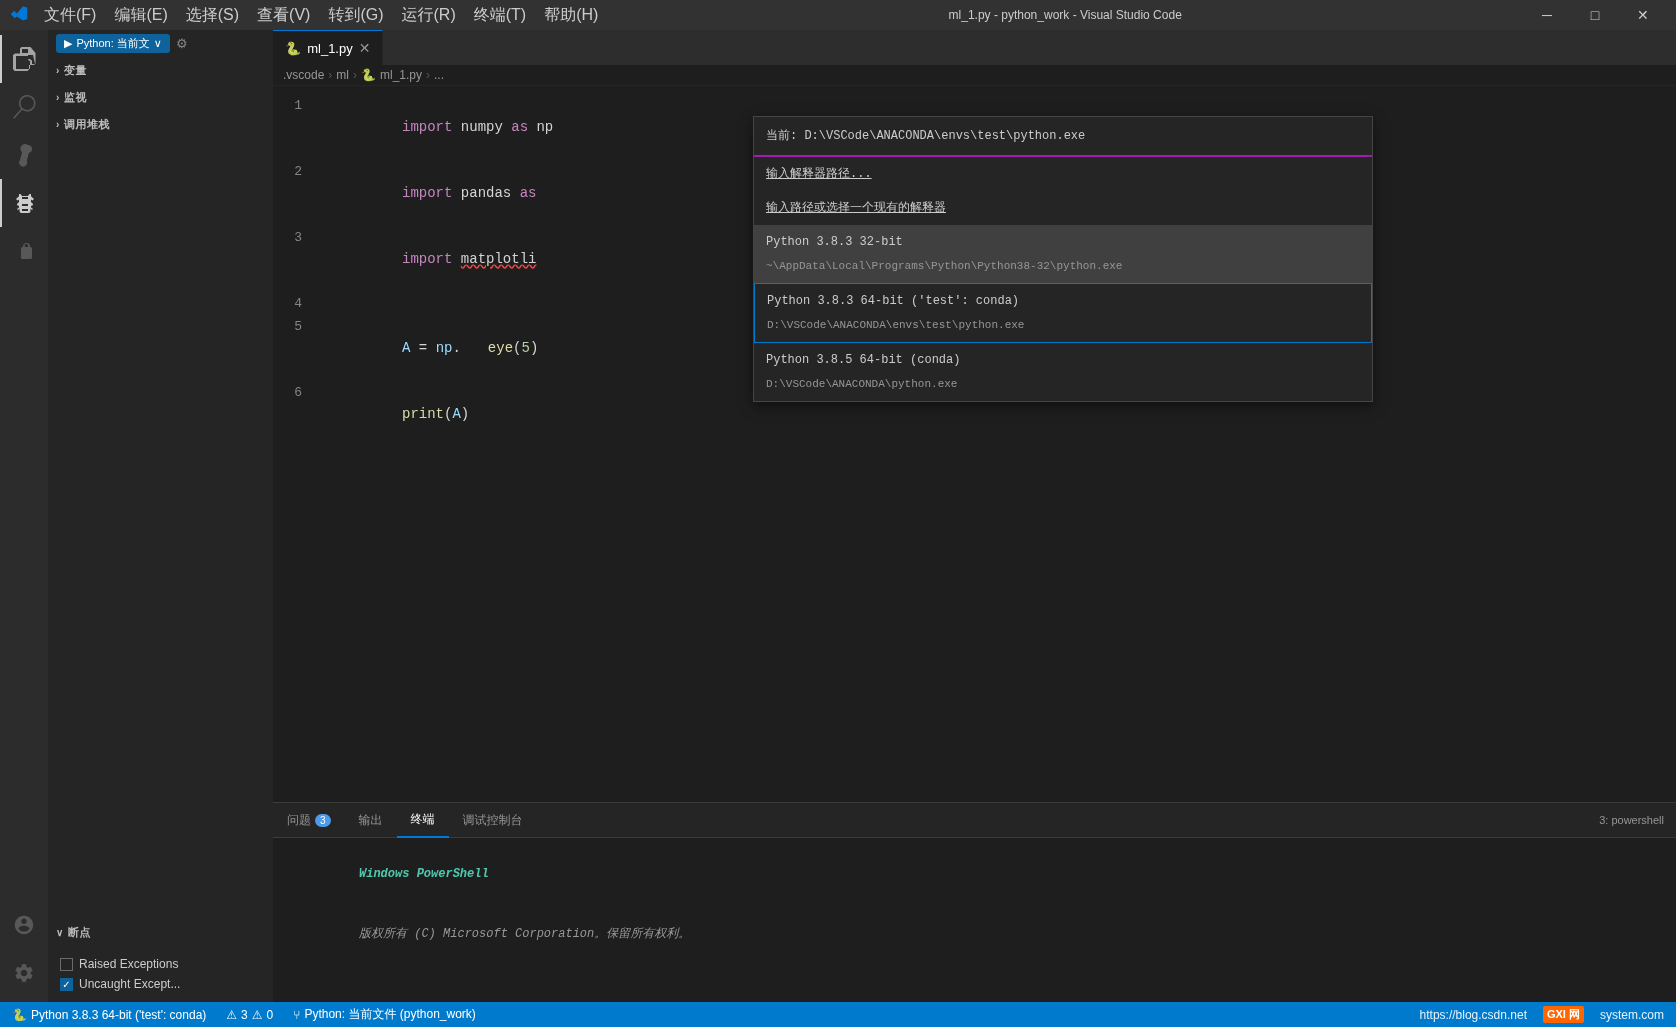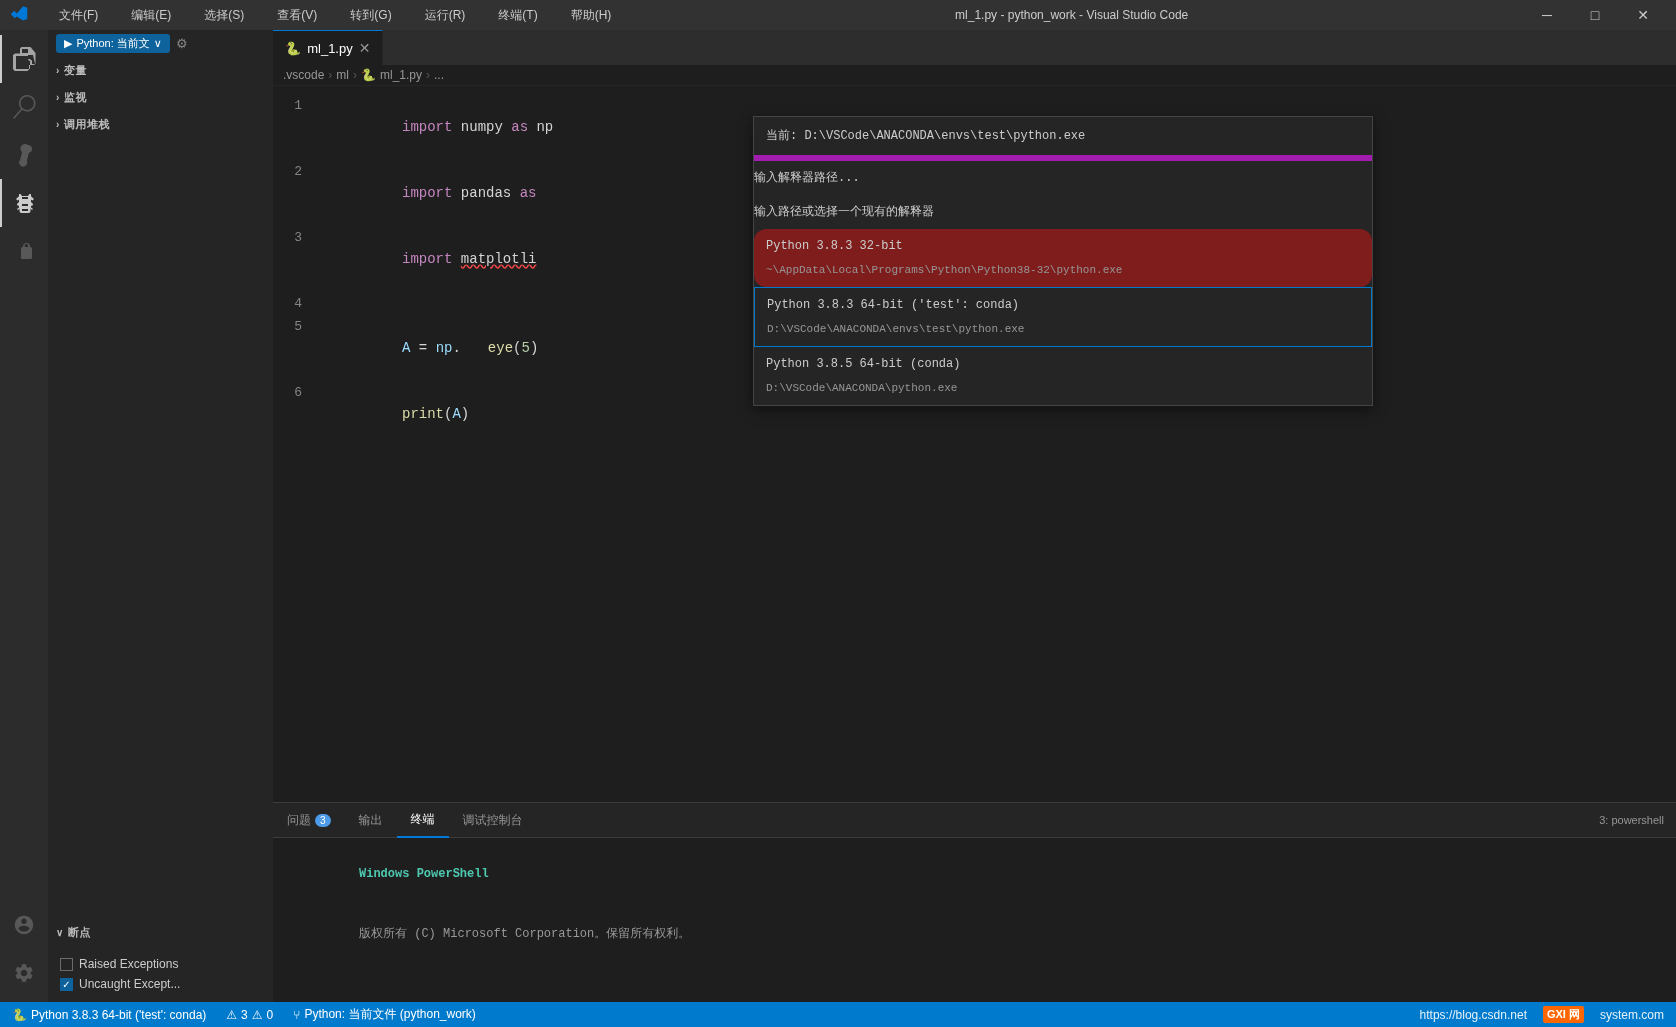--- a/index.html
+++ b/index.html
@@ -33,24 +33,23 @@
     .title-bar-logo {
       color: #0078d7;
       font-size: 16px;
     }
     .title-bar-menus {
       display: flex;
       gap: 2px;
     }
     .title-bar-menu-item {
       padding: 2px 8px;
-      font-size: 12px;
-      color: #cccccc;
-      cursor: pointer;
-      margin-left: 15px;
+      font-size: 16px;
+      color: #cccccc;
+      cursor: pointer;
     }
     .title-bar-center {
       font-size: 12px;
       color: #cccccc;
     }
     .title-bar-right {
       display: flex;
       gap: 2px;
     }
     .title-bar-btn {
@@ -245,50 +244,50 @@
       width: 620px;
       background: #252526;
       border: 1px solid #454545;
       box-shadow: 0 4px 12px rgba(0,0,0,0.5);
       z-index: 100;
     }
     .interpreter-current {
       padding: 8px 12px;
       font-size: 12px;
       color: #cccccc;
-      border-bottom: 6px solid #a21caf;
+      border-bottom: 2px solid #a21caf;
     }
     .interpreter-option {
       padding: 6px 12px;
       font-size: 12px;
       color: #cccccc;
       cursor: pointer;
     }
     .interpreter-option.highlighted {
-      background: #7f1d1d;
-      border-radius: 12px;
+      background: #404040;
     }
     .interpreter-option.selected {
       background: #252526;
       border: 1px solid #007acc;
     }
     .interpreter-option .option-title {
       font-size: 12px;
       color: #cccccc;
     }
     .interpreter-option .option-path {
       font-size: 11px;
       color: #969696;
       margin-top: 2px;
     }
     .interpreter-link {
-      padding: 6px 0;
-      font-size: 12px;
-      color: #cccccc;
-      cursor: pointer;
+      padding: 6px 12px;
+      font-size: 12px;
+      color: #cccccc;
+      cursor: pointer;
+      text-decoration: underline;
     }
 
     
     .panel-area {
       height: 200px;
       background: #1e1e1e;
       display: flex;
       flex-direction: column;
       border-top: 1px solid #3c3c3c;
       flex-shrink: 0;
@@ -335,20 +334,21 @@
     }
     .panel-content {
       flex: 1;
       background: #1e1e1e;
       padding: 6px 14px;
       overflow-y: auto;
       font-family: 'Consolas', 'Courier New', monospace;
       font-size: 12px;
       line-height: 20px;
       color: #cccccc;
+      font-style: italic;
     }
     .terminal-line { white-space: pre; }
     .terminal-highlight { color: #4ec9b0; font-weight: bold; }
     .terminal-copyright { color: #999999; }
 
     
     .status-bar {
       height: 25px;
       background: #007acc;
       display: flex;

